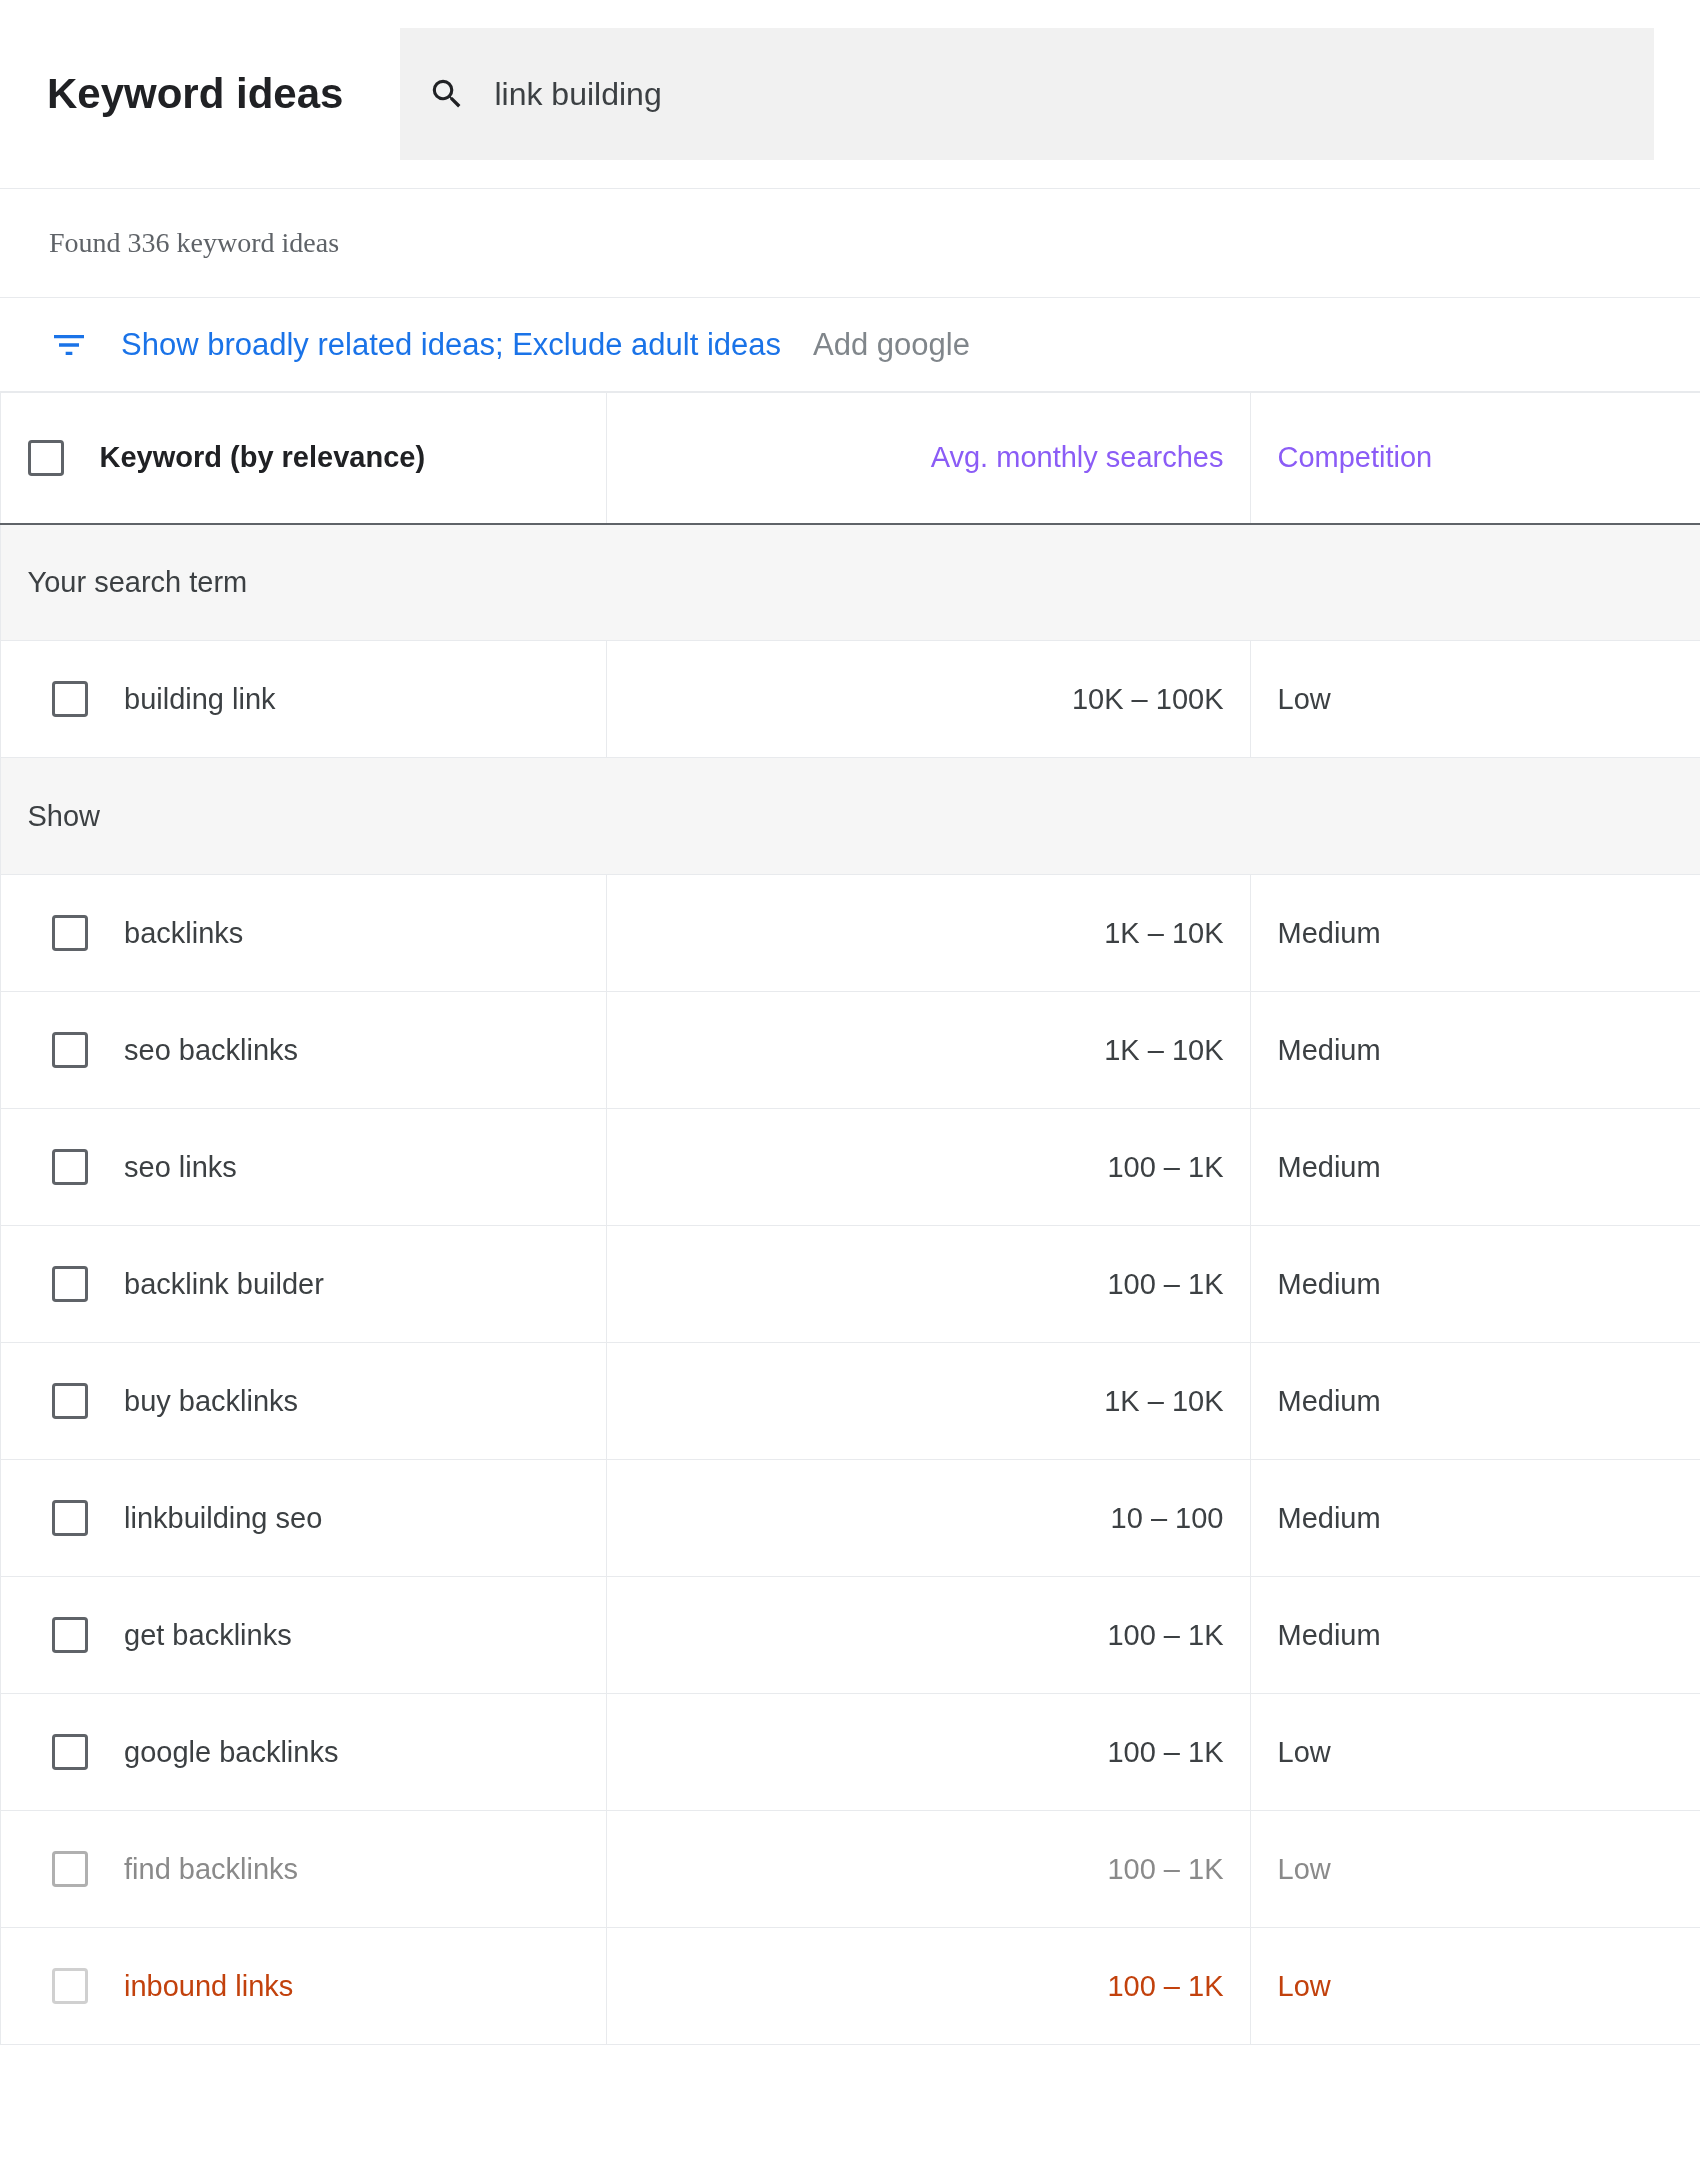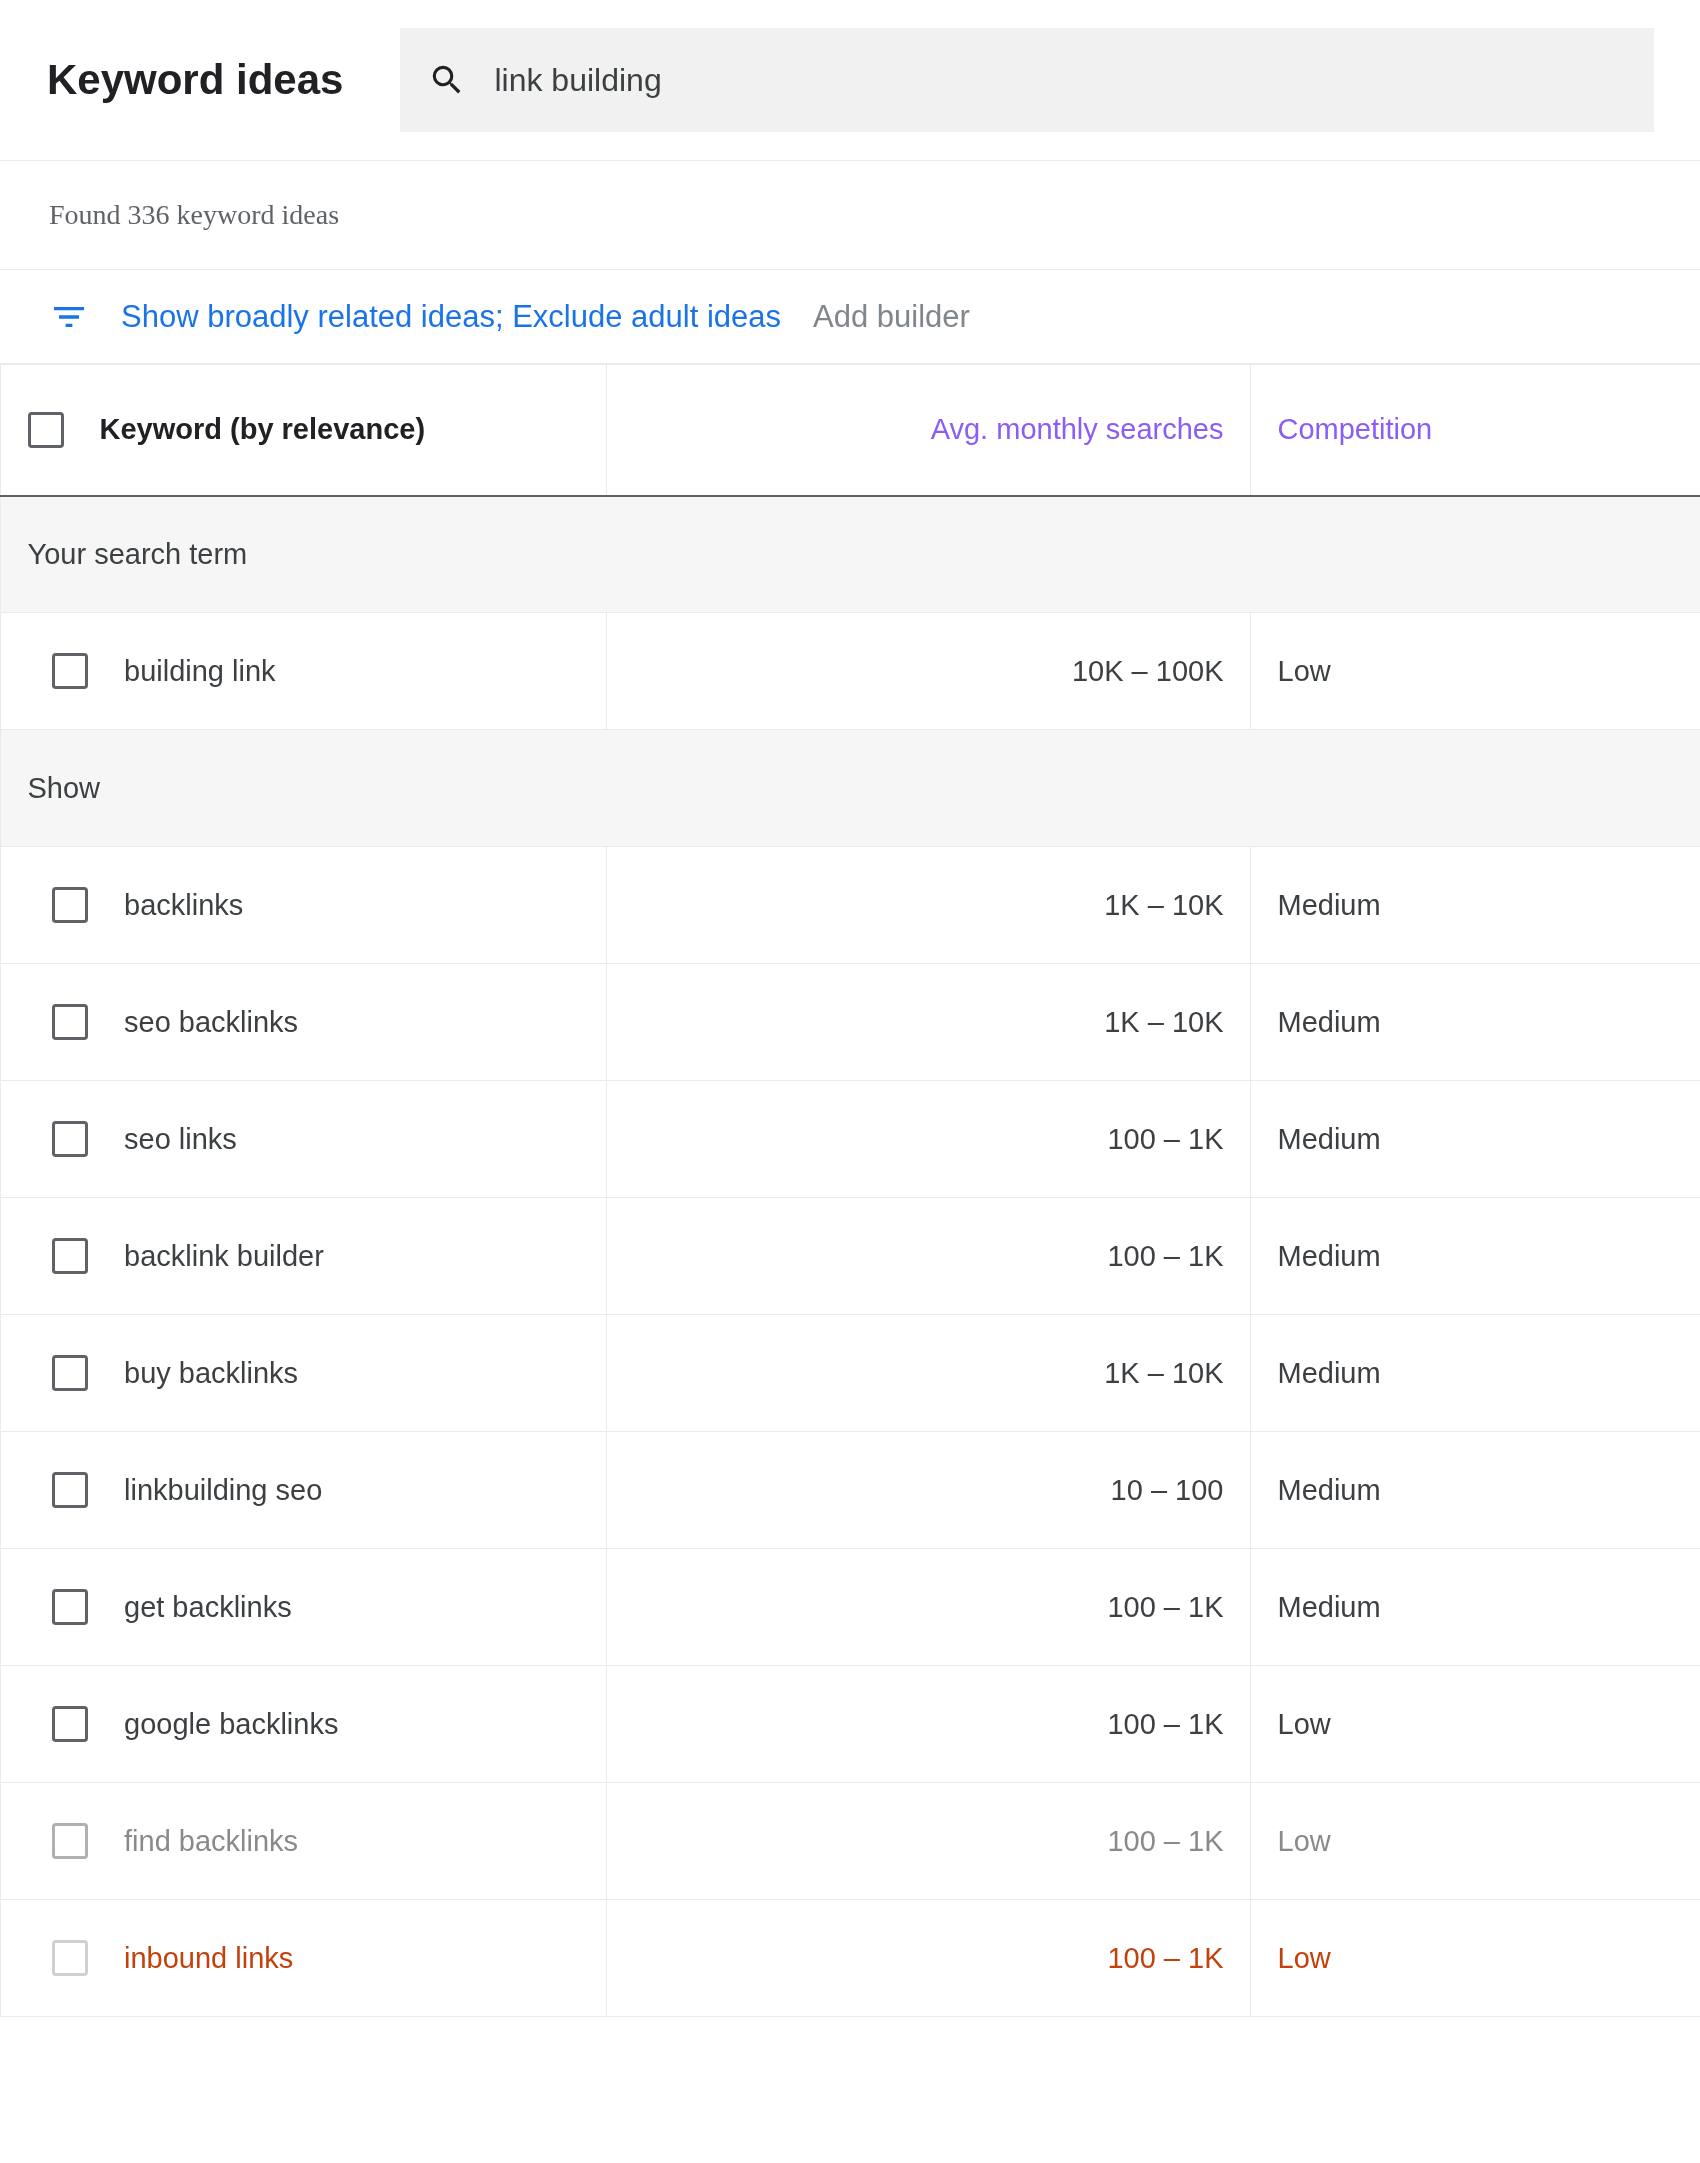--- a/index.html
+++ b/index.html
@@ -19,21 +19,21 @@
     font-size: 42px;
     font-weight: 700;
     color: #202124;
     margin-right: 57px;
   }
   .search-box {
     flex: 1;
     display: flex;
     align-items: center;
     background: #f1f1f1;
-    height: 104px;
+    height: 132px;
     padding: 0 28px;
   }
   .search-box svg { width: 38px; height: 38px; fill: #202124; margin-right: 28px; }
   .search-input {
     flex: 1;
     border: none;
     background: transparent;
     font-size: 32px;
     color: #3c4043;
     outline: none;
@@ -134,21 +134,21 @@
   </div>
 </div>
 
 <div class="found-bar">Found 336 keyword ideas</div>
 
 <div class="filter-bar">
   <svg class="filter-ic" viewBox="0 0 24 24">
       <path d="M10 18h4v-2h-4v2zM3 6v2h18V6H3zm3 7h12v-2H6v2z"></path>
     </svg>
   <span class="filter-link">Show broadly related ideas; Exclude adult ideas</span>
-  <span class="add-filter">Add builder</span>
+  <span class="add-filter">Add google</span>
 </div>
 
 <table class="kw-table">
   <colgroup>
       <col class="c1">
       <col class="c2">
       <col class="c3">
     </colgroup>
   <thead>
     <tr>

